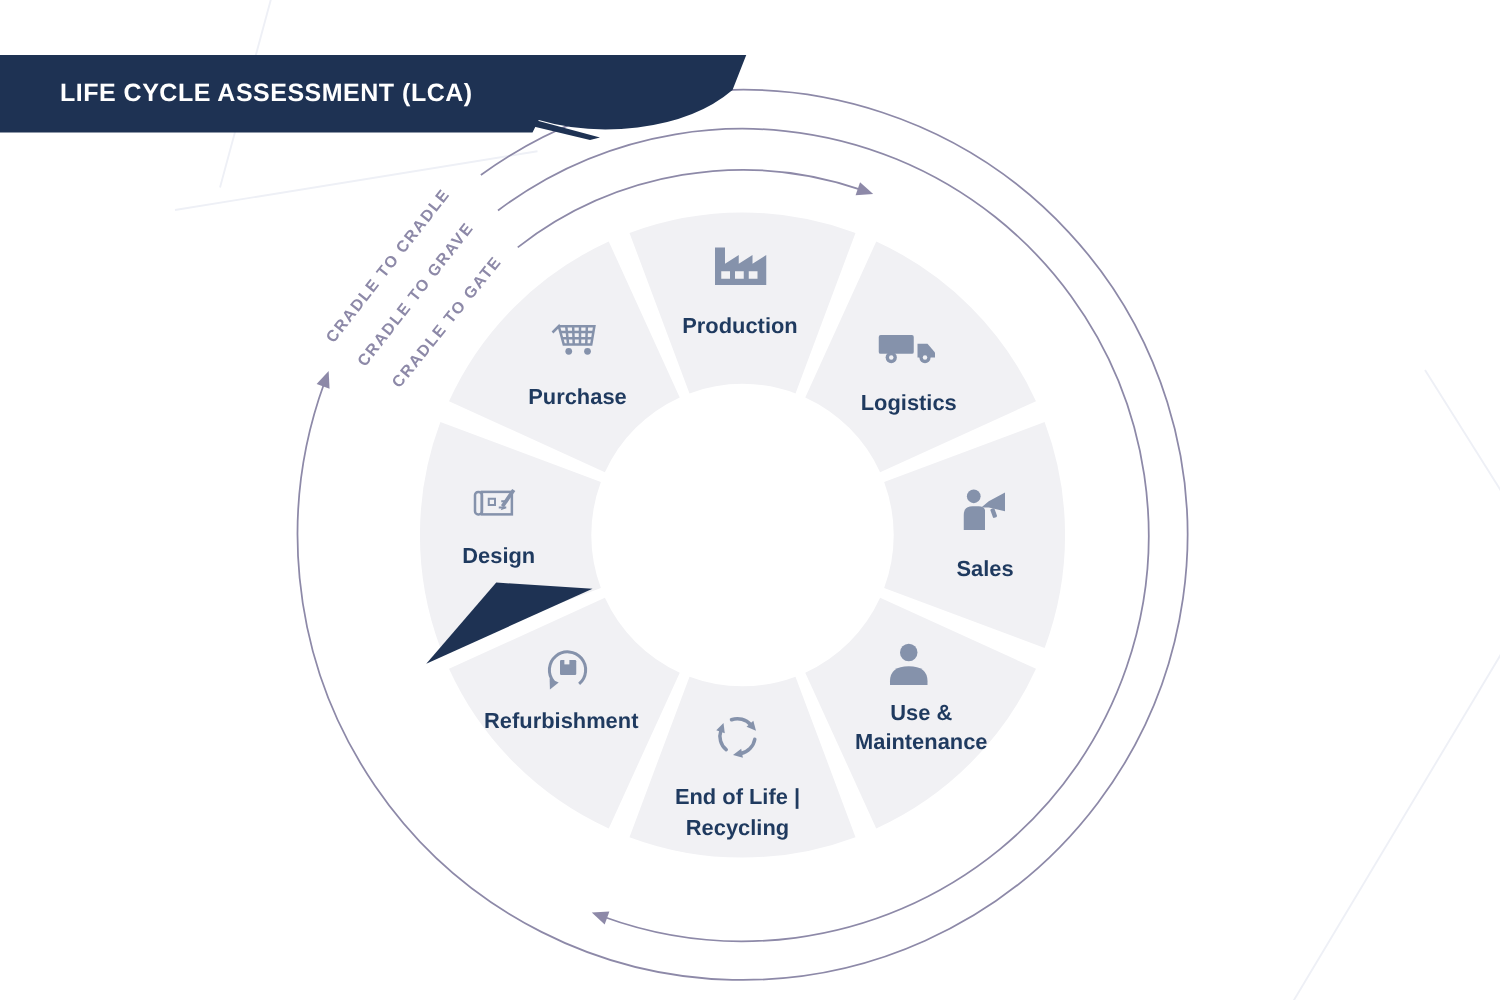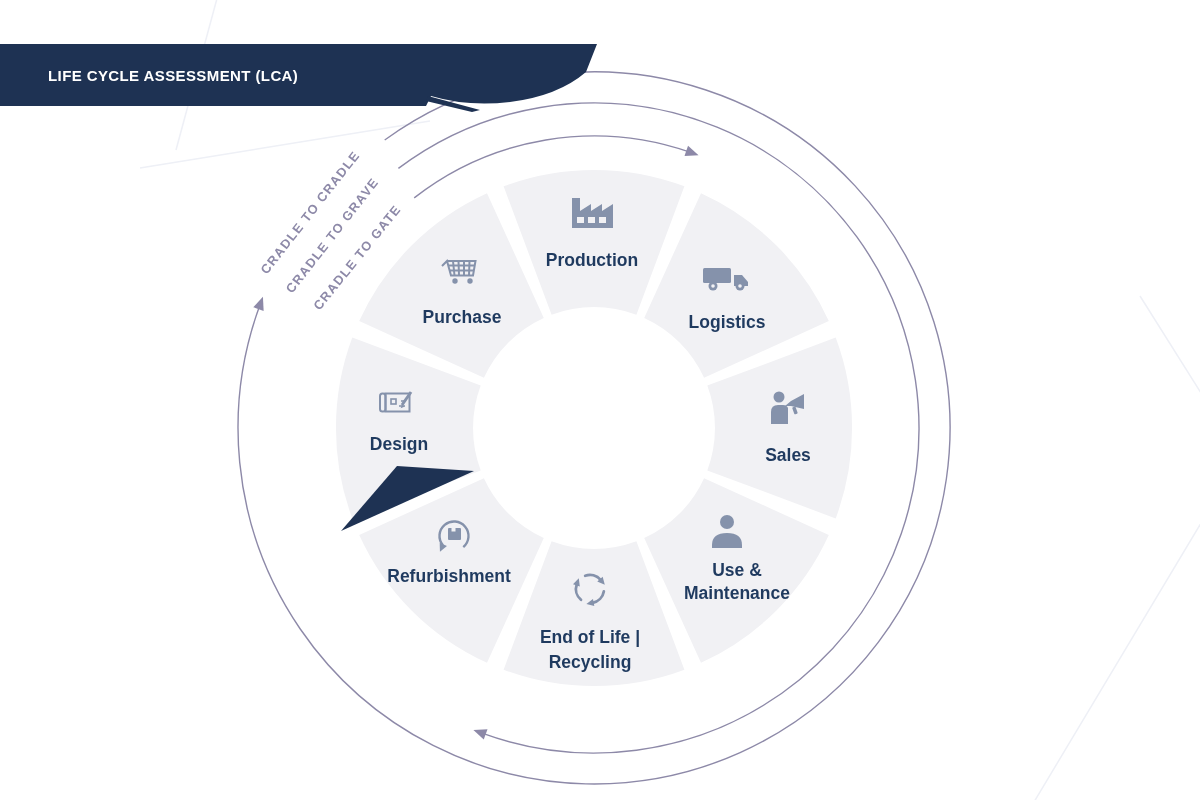--- a/index.html
+++ b/index.html
@@ -1,20 +1,20 @@
 <!DOCTYPE html>
 <html><head>
 <meta charset="utf-8">
 <style>
   html,body{margin:0;padding:0;background:#ffffff;}
   .stage{position:relative;width:1200px;height:800px;background:#fff;overflow:hidden;
          font-family:"Liberation Sans",sans-serif;}
   .stage svg{position:absolute;left:0;top:0;}
   .banner-title{position:absolute;left:48px;top:44px;height:62px;line-height:63px;
-         color:#ffffff;font-size:15px;font-weight:bold;letter-spacing:0.4px;z-index:5;
+         color:#ffffff;font-size:20px;font-weight:bold;letter-spacing:0.4px;z-index:5;
          white-space:nowrap;}
   text.seg-label{font-weight:bold;font-size:17.5px;}
   text.scope-label{font-weight:bold;font-size:12.8px;letter-spacing:1.3px;}
 </style>
 </head>
 <body>
 
 <div class="stage">
   <svg id="wheel" width="1200" height="800" viewBox="0 0 1200 800">
       <line x1="222" y1="-20" x2="176" y2="150" stroke="#eef0f6" stroke-width="1.5"></line>

